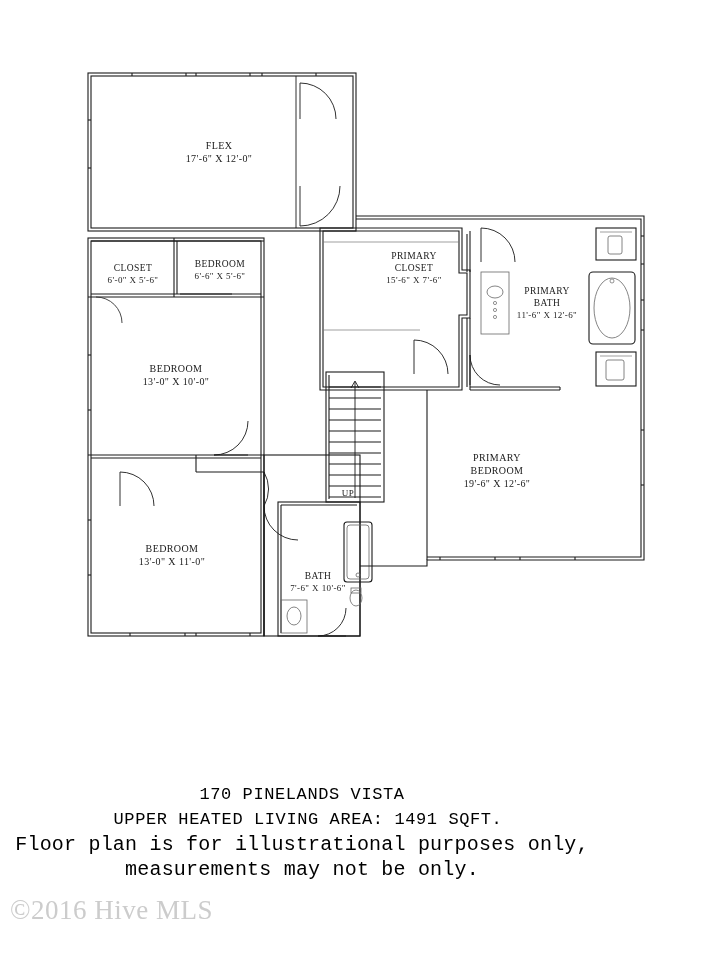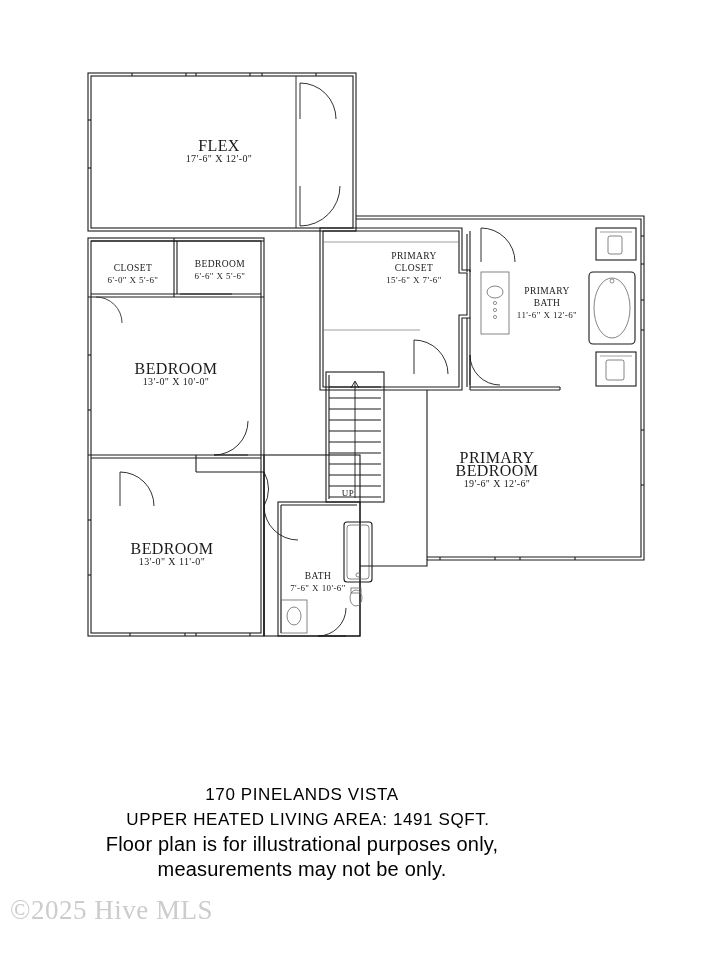--- a/index.html
+++ b/index.html
@@ -34,21 +34,21 @@
     font-family: "Liberation Serif", serif;
     font-size: 10.5px;
     line-height: 13px;
     letter-spacing: 0.4px;
     color: #1a1a1a;
     white-space: nowrap;
     transform: translate(-50%, -50%);
   }
   .room-label .rl-name {
     display: block;
-    font-size: 16px;
+    font-size: 10px;
   }
   .room-label .rl-dims {
     display: block;
     font-size: 10px;
   }
   .small-label {
     font-size: 9.5px;
     line-height: 12px;
   }
   .small-label .rl-name { font-size: 9.5px; }
@@ -60,21 +60,21 @@
     letter-spacing: 0.5px;
     color: #1a1a1a;
     transform: translate(-50%, -50%);
   }
   #caption {
     position: absolute;
     left: 0;
     top: 782px;
     width: 604px;
     text-align: center;
-    font-family: Liberation Sans, sans-serif;
+    font-family: Liberation Mono, monospace;
     color: #000000;
   }
   #caption .cap-line {
     display: block;
   }
   .cap-title {
     font-size: 17px;
     letter-spacing: 0.6px;
     line-height: 25px;
   }
@@ -322,13 +322,13 @@
 
 </div>
 
 <div id="caption">
   <span class="cap-line cap-title">170 PINELANDS VISTA</span>
   <span class="cap-line cap-area">UPPER HEATED LIVING AREA: 1491 SQFT.</span>
   <span class="cap-line cap-note">Floor plan is for illustrational purposes only,</span>
   <span class="cap-line cap-note">measurements may not be only.</span>
 </div>
 
-<div id="watermark">©2025 Hive MLS</div>
+<div id="watermark">©2016 Hive MLS</div>
 
 </body></html>

